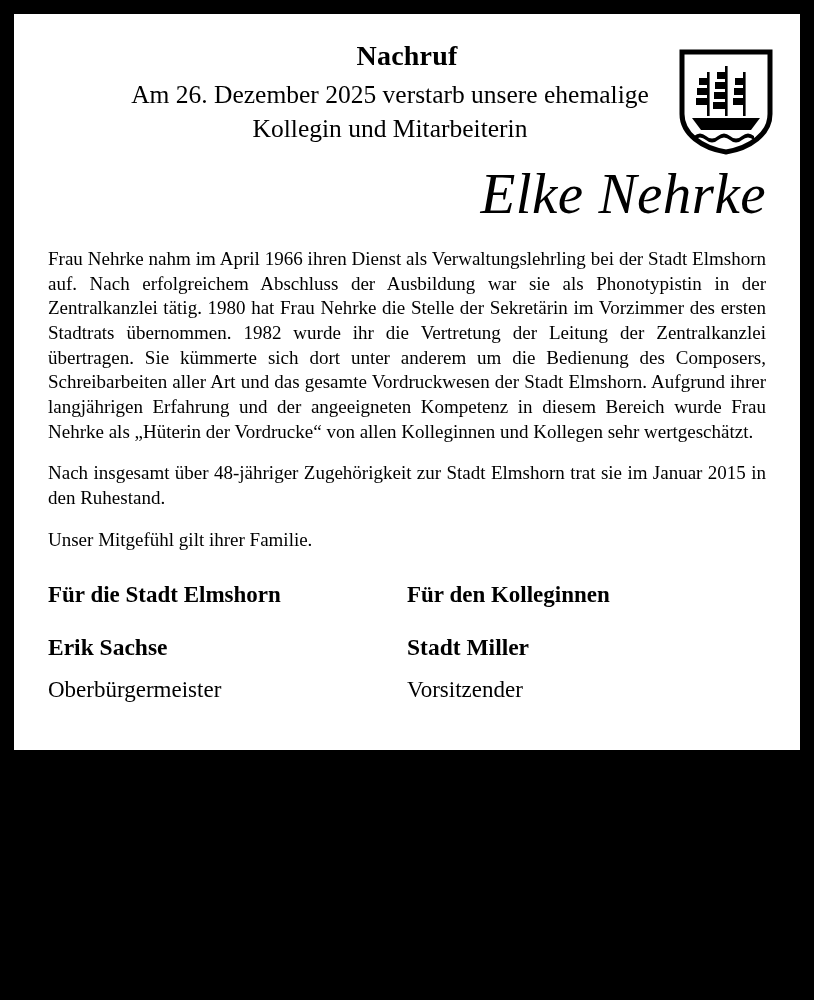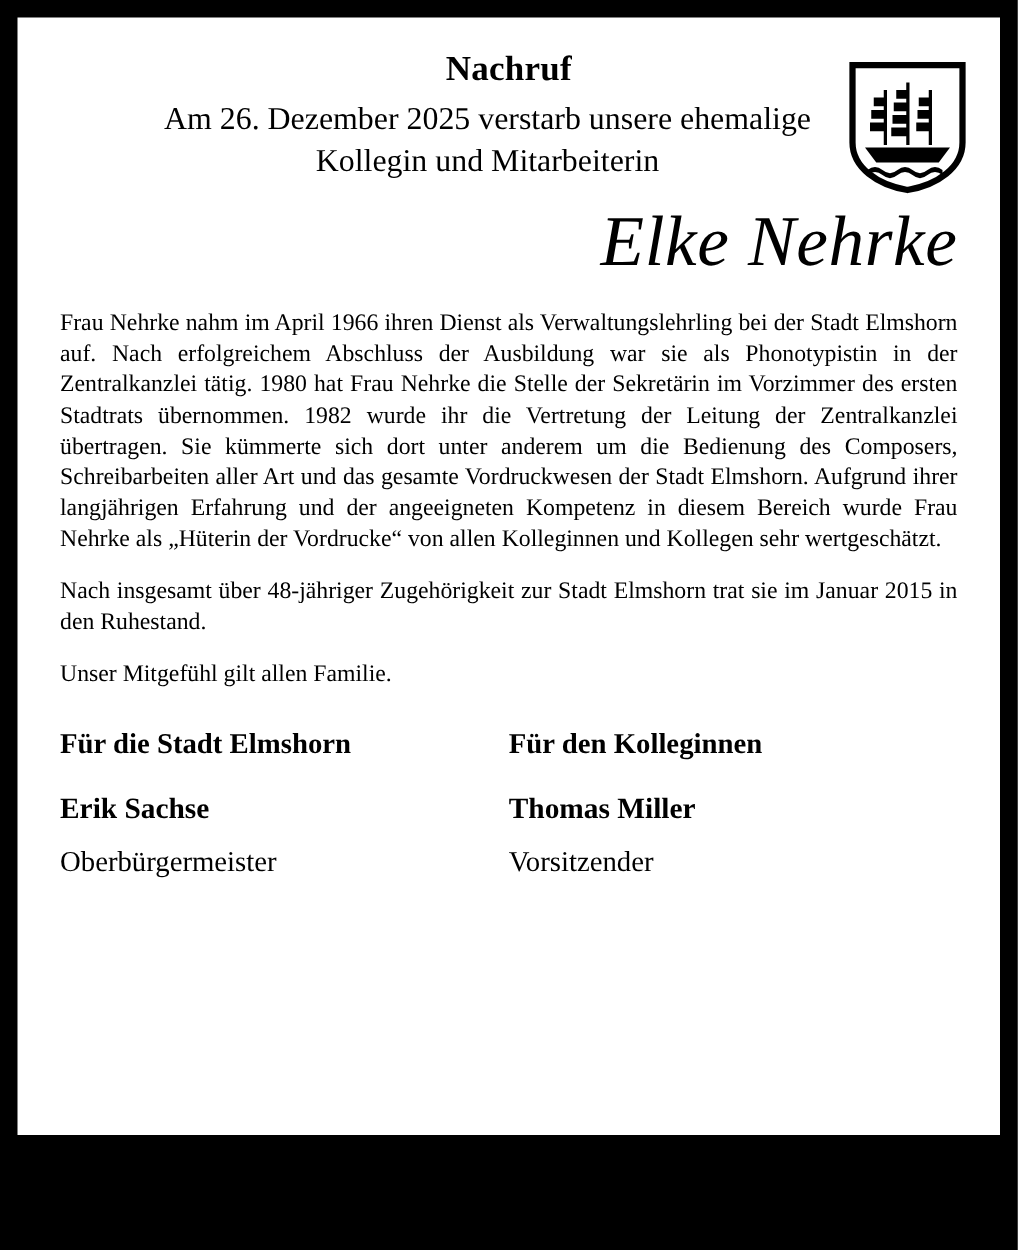--- a/index.html
+++ b/index.html
@@ -11,21 +11,21 @@
     width: 814px;
     height: 1000px;
     overflow: hidden;
     font-family: "Liberation Serif", serif;
   }
   .obituary {
     position: absolute;
     left: 14px;
     top: 14px;
     width: 786px;
-    height: 894px;
+    height: 736px;
     background: #ffffff;
     box-sizing: border-box;
     padding: 24px 34px 18px 34px;
   }
   .header {
     position: relative;
   }
   .crest {
     position: absolute;
     right: -8px;
@@ -132,29 +132,29 @@
 
     <div class="title">Nachruf</div>
     <div class="lede">Am 26. Dezember 2025 verstarb unsere ehemalige Kollegin und Mitarbeiterin</div>
   </div>
 
   <div class="name">Elke Nehrke</div>
 
   <div class="body-text">
     <p>Frau Nehrke nahm im April 1966 ihren Dienst als Verwaltungslehrling bei der Stadt Elmshorn auf. Nach erfolgreichem Abschluss der Ausbildung war sie als Phonotypistin in der Zentralkanzlei tätig. 1980 hat Frau Nehrke die Stelle der Sekretärin im Vorzimmer des ersten Stadtrats übernommen. 1982 wurde ihr die Vertretung der Leitung der Zentralkanzlei übertragen. Sie kümmerte sich dort unter anderem um die Bedienung des Composers, Schreibarbeiten aller Art und das gesamte Vordruckwesen der Stadt Elmshorn. Aufgrund ihrer langjährigen Erfahrung und der angeeigneten Kompetenz in diesem Bereich wurde Frau Nehrke als „Hüterin der Vordrucke“ von allen Kolleginnen und Kollegen sehr wertgeschätzt.</p>
     <p>Nach insgesamt über 48-jähriger Zugehörigkeit zur Stadt Elmshorn trat sie im Januar 2015 in den Ruhestand.</p>
-    <p>Unser Mitgefühl gilt allen Familie.</p>
+    <p>Unser Mitgefühl gilt ihrer Familie.</p>
   </div>
 
   <div class="signatures">
     <div class="sig-col">
       <div class="sig-org">Für die Stadt Elmshorn</div>
       <div class="sig-person">Erik Sachse</div>
       <div class="sig-role">Oberbürgermeister</div>
     </div>
     <div class="sig-col">
       <div class="sig-org">Für den Kolleginnen</div>
-      <div class="sig-person">Thomas Miller</div>
+      <div class="sig-person">Stadt Miller</div>
       <div class="sig-role">Vorsitzender</div>
     </div>
   </div>
 
 </div>
 
 </body></html>

